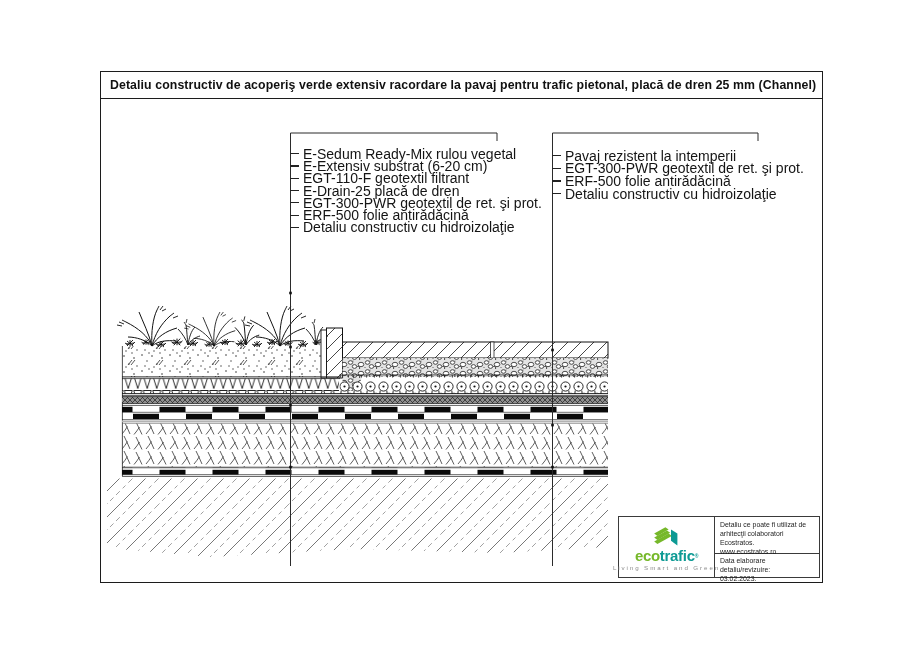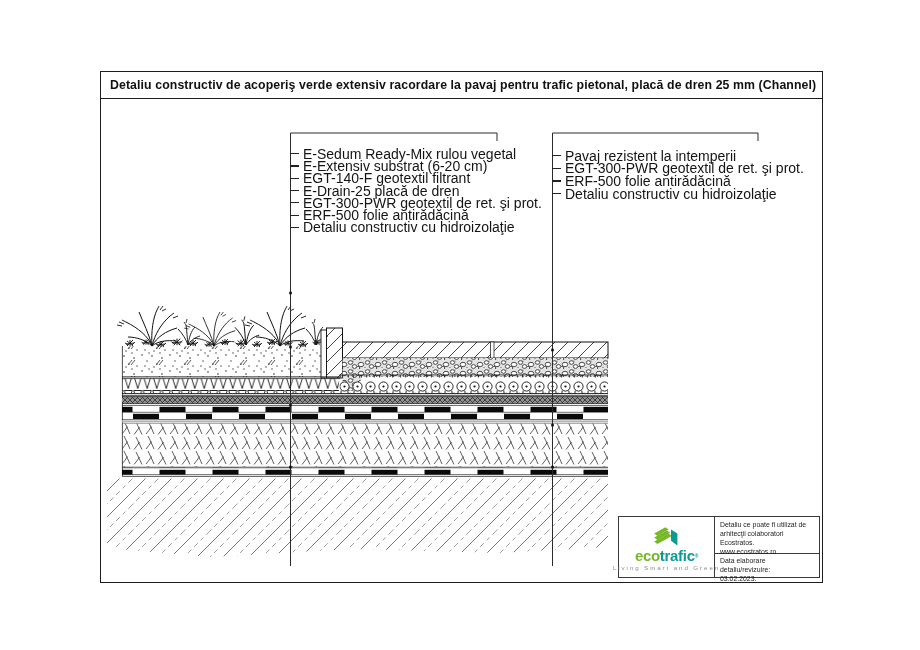--- a/index.html
+++ b/index.html
@@ -236,21 +236,21 @@
     <div class="leg-row">
         <span class="tick"></span>
         <span class="txt">E-Sedum Ready-Mix rulou vegetal</span>
       </div>
     <div class="leg-row">
         <span class="tick"></span>
         <span class="txt">E-Extensiv substrat (6-20 cm)</span>
       </div>
     <div class="leg-row">
         <span class="tick"></span>
-        <span class="txt">EGT-140-F geotextil filtrant</span>
+        <span class="txt">EGT-110-F geotextil filtrant</span>
       </div>
     <div class="leg-row">
         <span class="tick"></span>
         <span class="txt">E-Drain-25 placă de dren</span>
       </div>
     <div class="leg-row">
         <span class="tick"></span>
         <span class="txt">EGT-300-PWR geotextil de ret. şi prot.</span>
       </div>
     <div class="leg-row">

